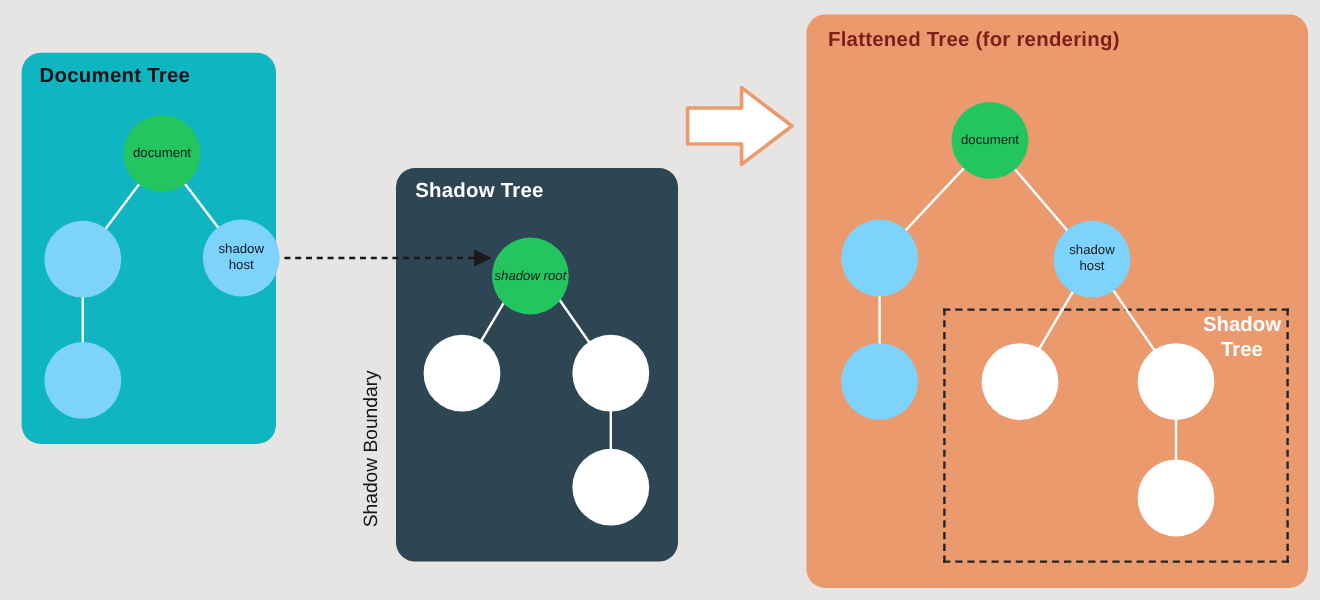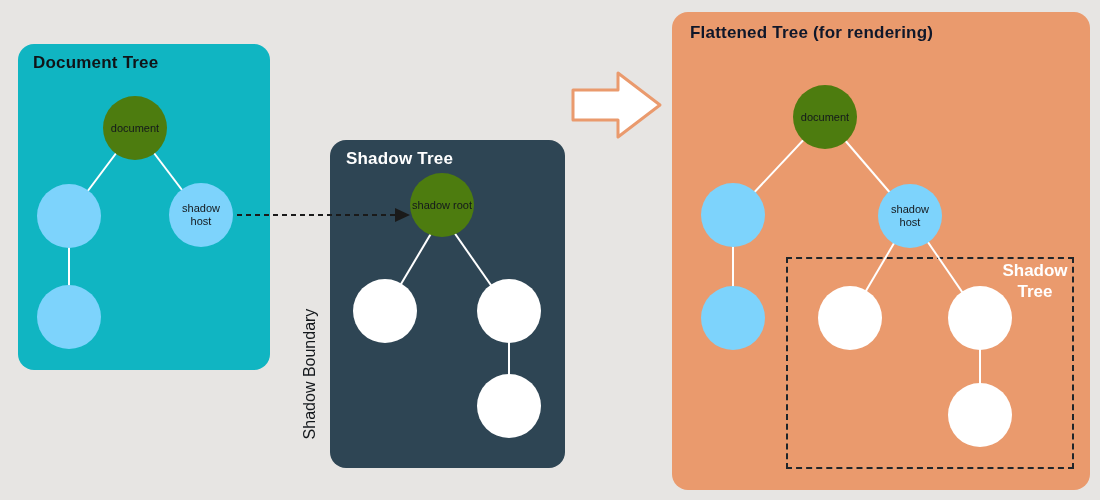--- a/index.html
+++ b/index.html
@@ -17,44 +17,44 @@
     position:absolute;
     border-radius:16px;
     z-index:1;
   }
   .panel-title{
     position:absolute;
     font-size:17px;
     font-weight:600;
     letter-spacing:.2px;
   }
-  .panel-doc{left:18px;top:44px;width:252px;height:326px;background:#10b5c2;}
+  .panel-doc{left:18px;top:44px;width:212px;height:326px;background:#10b5c2;}
   .panel-doc .panel-title{left:15px;top:9px;color:#101418;}
   .panel-shadow{left:330px;top:140px;width:235px;height:328px;background:#2e4554;}
   .panel-shadow .panel-title{left:16px;top:9px;color:#ffffff;}
   .panel-flat{left:672px;top:12px;width:418px;height:478px;background:#ea9a6d;}
-  .panel-flat .panel-title{left:18px;top:11px;color:#0f172a;}
+  .panel-flat .panel-title{left:18px;top:11px;color:#7f1d1d;}
 
   svg.wires{
     position:absolute;left:0;top:0;z-index:2;
   }
   .node{
     position:absolute;
     width:64px;height:64px;
     border-radius:50%;
     display:flex;align-items:center;justify-content:center;
     text-align:center;
     font-size:11px;
     color:#14181c;
     line-height:1.15;
     z-index:3;
     padding:2px;
     box-sizing:border-box;
   }
-  .node.gray{background:#4d7c0f;}
+  .node.gray{background:#22c55e;}
   .node.purple{background:#7dd3fc;}
   .node.white{background:#ffffff;}
 
   .vlabel{
     position:absolute;
     left:310px;top:374px;
     transform:translate(-50%,-50%) rotate(-90deg);
     white-space:nowrap;
     font-size:16px;
     font-weight:500;
@@ -132,21 +132,21 @@
     </g>
 
     <polygon points="573,90 618,90 618,73 660,105 618,137 618,120 573,120" fill="#ffffff" stroke="#ea9a6d" stroke-width="3" stroke-linejoin="round"></polygon>
   </svg>
 
   <div class="node gray" style="left:103px;top:96px;">document</div>
   <div class="node purple" style="left:37px;top:184px;"></div>
   <div class="node purple" style="left:169px;top:183px;">shadow host</div>
   <div class="node purple" style="left:37px;top:285px;"></div>
 
-  <div class="node gray" style="left:410px;top:173px;">shadow root</div>
+  <div class="node gray" style="left:410px;top:198px;font-style:italic;">shadow root</div>
   <div class="node white" style="left:353px;top:279px;"></div>
   <div class="node white" style="left:477px;top:279px;"></div>
   <div class="node white" style="left:477px;top:374px;"></div>
 
   <div class="node gray" style="left:793px;top:85px;">document</div>
   <div class="node purple" style="left:701px;top:183px;"></div>
   <div class="node purple" style="left:878px;top:184px;">shadow host</div>
   <div class="node purple" style="left:701px;top:286px;"></div>
   <div class="node white" style="left:818px;top:286px;"></div>
   <div class="node white" style="left:948px;top:286px;"></div>

